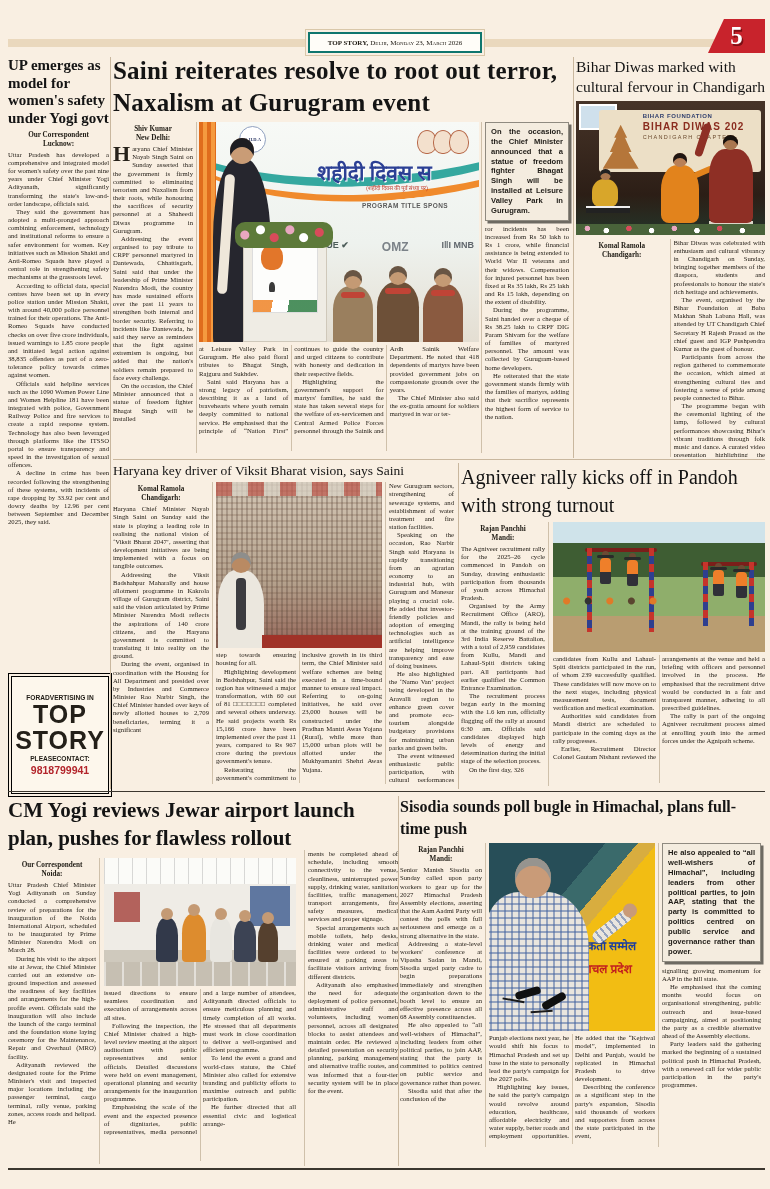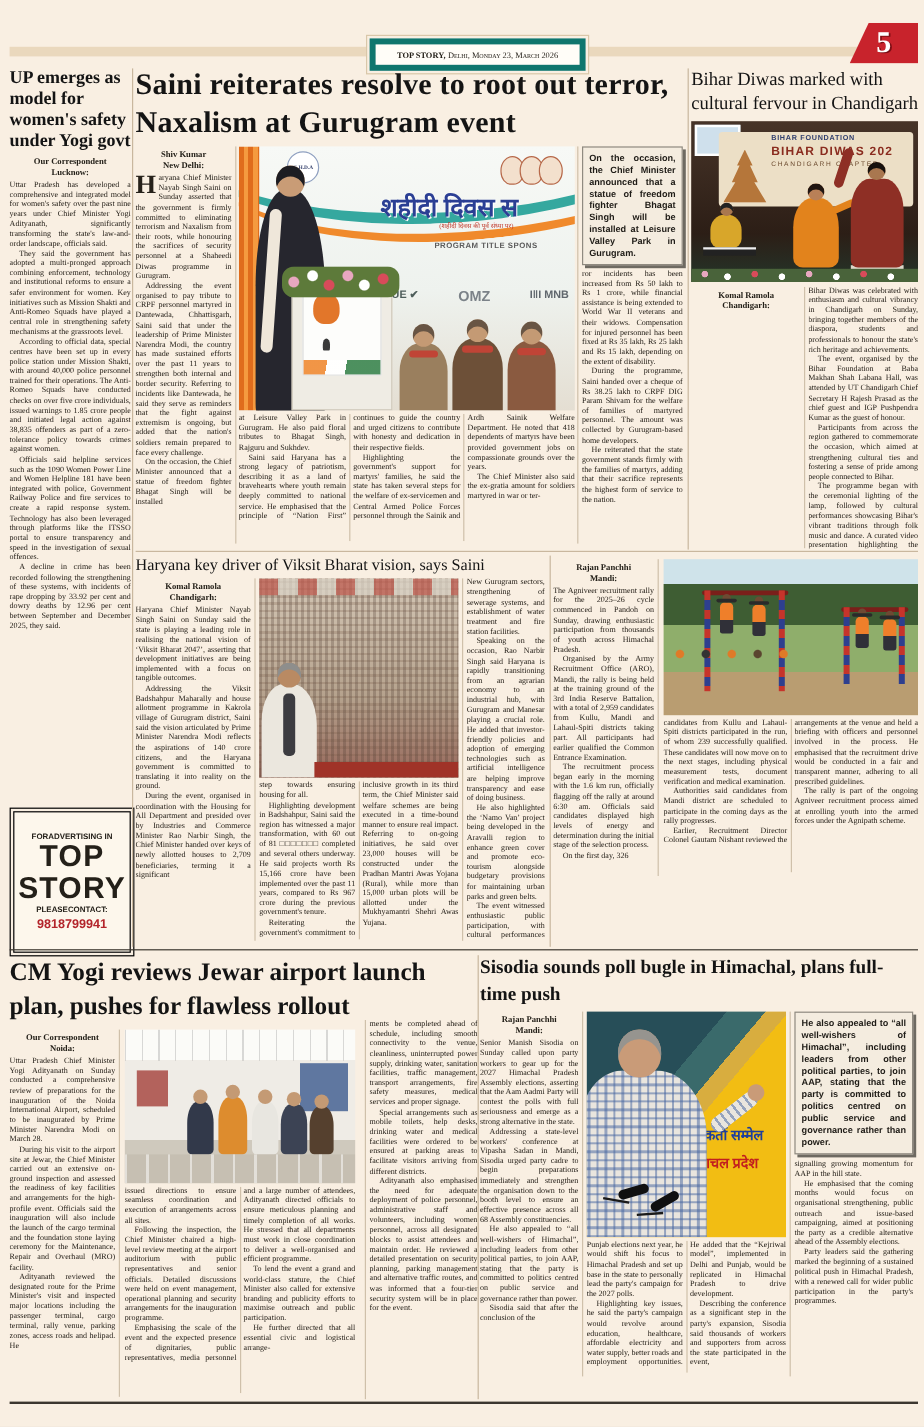--- a/index.html
+++ b/index.html
@@ -7,21 +7,21 @@
   #page{position:relative;width:770px;height:1189px;background:#f9efe2;margin:0 auto;
         font-family:"Liberation Serif",serif;color:#242019;overflow:hidden;}
   
   .beige-rule{position:absolute;left:8px;top:39px;width:752px;height:8px;background:#ead8bd;}
   .masthead{position:absolute;left:8px;top:21px;width:196px;height:31px;background:#c8232c;
             clip-path:polygon(0 0,72% 0,100% 100%,0 100%);
             display:flex;align-items:center;box-shadow:0 2px 0 rgba(90,10,10,.45);}
   .masthead span{color:#fff;font-variant:small-caps;font-weight:bold;font-size:17px;
                  letter-spacing:.5px;padding-left:10px;white-space:nowrap;}
   .dateline-box{position:absolute;left:308px;top:32px;width:170px;height:17px;background:#fffdf8;
-                border:5px solid #0f766e;display:flex;align-items:center;justify-content:center;
+                border:2px solid #0f766e;display:flex;align-items:center;justify-content:center;
                 font-size:7px;font-variant:small-caps;white-space:nowrap;box-shadow:0 0 0 2px #f9efe2,0 0 0 3px #d9c7a9;}
   .dateline-box b{margin-right:2px;}
   .pagenum{position:absolute;left:708px;top:19px;width:57px;height:34px;background:#c8232c;
            clip-path:polygon(28% 0,100% 0,100% 100%,0 100%);display:flex;align-items:center;justify-content:center;}
   .pagenum span{color:#fff;font-weight:bold;font-size:25px;text-shadow:1.5px 1.5px 0 #7c0e14;}
   
   .article{position:absolute;}
   .hl{color:#141414;margin:0;}
   .hl-up{font-size:15px;line-height:1.18;font-weight:bold;}
   .hl-saini{font-size:25px;line-height:1.26;font-weight:bold;letter-spacing:.2px;}
@@ -363,20 +363,21 @@
             <p>New Gurugram sectors, strengthening of sewerage systems, and establishment of water treatment and fire station facilities.</p>
             <p>Speaking on the occasion, Rao Narbir Singh said Haryana is rapidly transitioning from an agrarian economy to an industrial hub, with Gurugram and Manesar playing a crucial role. He added that investor-friendly policies and adoption of emerging technologies such as artificial intelligence are helping improve transparency and ease of doing business.</p>
             <p>He also highlighted the ‘Namo Van’ project being developed in the Aravalli region to enhance green cover and promote eco-tourism alongside budgetary provisions for maintaining urban parks and green belts.</p>
             <p>The event witnessed enthusiastic public participation, with cultural performances and traditional displays adding vibrancy to the gathering.</p>
           </div>
       </div>
     </div>
   </div>
 
   <div class="article" style="left:461px;top:463px;width:304px;height:326px;">
+    <h2 class="hl hl-agniveer">Agniveer rally kicks off in Pandoh with strong turnout</h2>
     <div style="display:grid;grid-template-columns:88px 212px;column-gap:4px;margin-top:3px;height:264px;">
       <div style="border-right:1px solid #cfc0aa;padding-right:3px;">
         <div class="byline">
           <div>Rajan Panchhi</div>
           <div>Mandi:</div>
         </div>
         <div class="body" style="height:238px;">
             <p>The Agniveer recruitment rally for the 2025–26 cycle commenced in Pandoh on Sunday, drawing enthusiastic participation from thousands of youth across Himachal Pradesh.</p>
             <p>Organised by the Army Recruitment Office (ARO), Mandi, the rally is being held at the training ground of the 3rd India Reserve Battalion, with a total of 2,959 candidates from Kullu, Mandi and Lahaul-Spiti districts taking part. All participants had earlier qualified the Common Entrance Examination.</p>
             <p>The recruitment process began early in the morning with the 1.6 km run, officially flagging off the rally at around 6:30 am. Officials said candidates displayed high levels of energy and determination during the initial stage of the selection process.</p>

